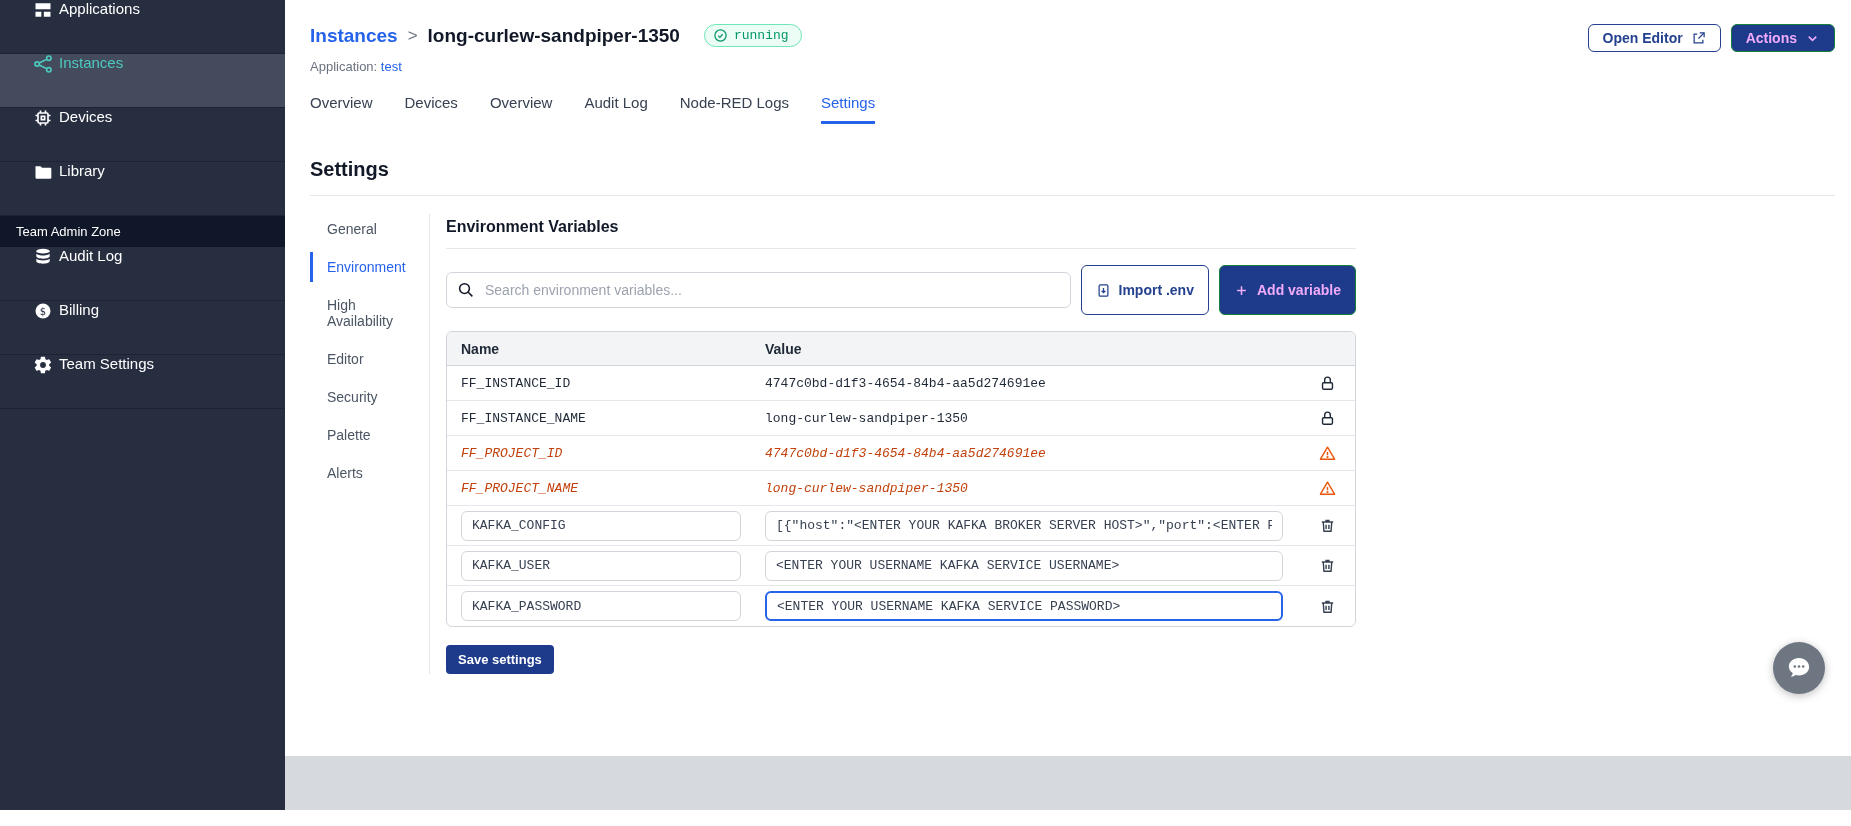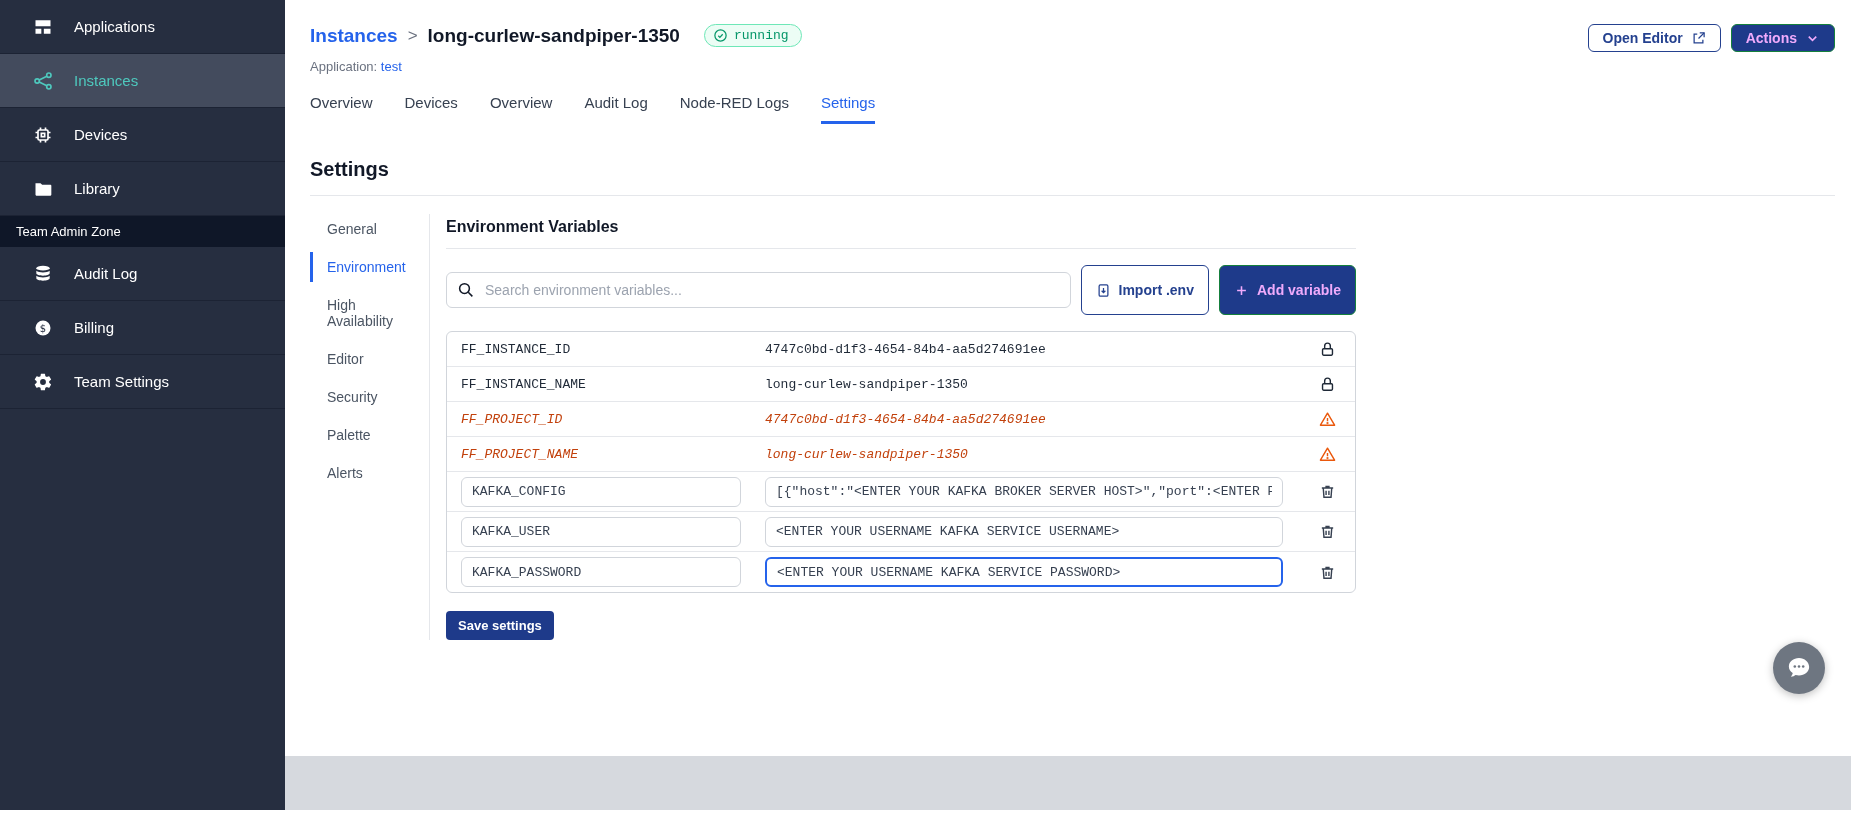--- a/index.html
+++ b/index.html
@@ -4,21 +4,21 @@
 <style>
   * { margin:0; padding:0; box-sizing:border-box; }
   html,body { width:1851px; height:826px; overflow:hidden; background:#fff;
     font-family:"Liberation Sans", sans-serif; }
   .mono { font-family:"Liberation Mono","DejaVu Sans Mono",monospace; }
 
   .app { position:relative; width:1851px; height:826px; }
 
   
   .sidebar { position:absolute; left:0; top:0; width:285px; height:810px; background:#262E40; z-index:5; }
-  .side-item { display:flex; align-items:center; gap:21px; height:54px; padding-left:33px;
+  .side-item { display:flex; align-items:flex-start; gap:6px; height:54px; padding-left:33px;
     color:#fff; font-size:15px; border-bottom:1px solid #1C2334; cursor:pointer; }
   .side-item svg { width:20px; height:20px; flex:0 0 20px; }
   .side-item.active { background:#434B5D; color:#4EC9BE; }
   .side-zone { display:flex; align-items:center; height:31px; padding-left:16px;
     background:#0F1728; color:#fff; font-size:13px; }
 
   
   .main { position:absolute; left:285px; top:0; right:0; height:826px; background:#fff; }
   .footer-band { position:absolute; left:0; right:0; bottom:16px; height:54px; background:#D6D9DE; }
 
@@ -240,20 +240,25 @@
             </button>
             <button class="btn btn-primary btn-sm">
               <svg viewBox="0 0 24 24" fill="none" stroke="currentColor" stroke-width="2.5">
                   <path d="M12 5v14M5 12h14"></path>
                 </svg>
               <span>Add variable</span>
             </button>
           </div>
 
           <div class="env-table">
+            <div class="t-head">
+              <div class="c-name">Name</div>
+              <div class="c-value">Value</div>
+              <div class="c-icon"></div>
+            </div>
 
             <div class="t-row">
               <div class="c-name mono">FF_INSTANCE_ID</div>
               <div class="c-value mono">4747c0bd-d1f3-4654-84b4-aa5d274691ee</div>
               <div class="c-icon">
                   <svg viewBox="0 0 24 24" fill="none" stroke="currentColor" stroke-width="2">
                     <rect x="5" y="11" width="14" height="9" rx="1.5"></rect>
                     <path d="M8 11V7a4 4 0 0 1 8 0v4"></path>
                   </svg>
                 </div>

